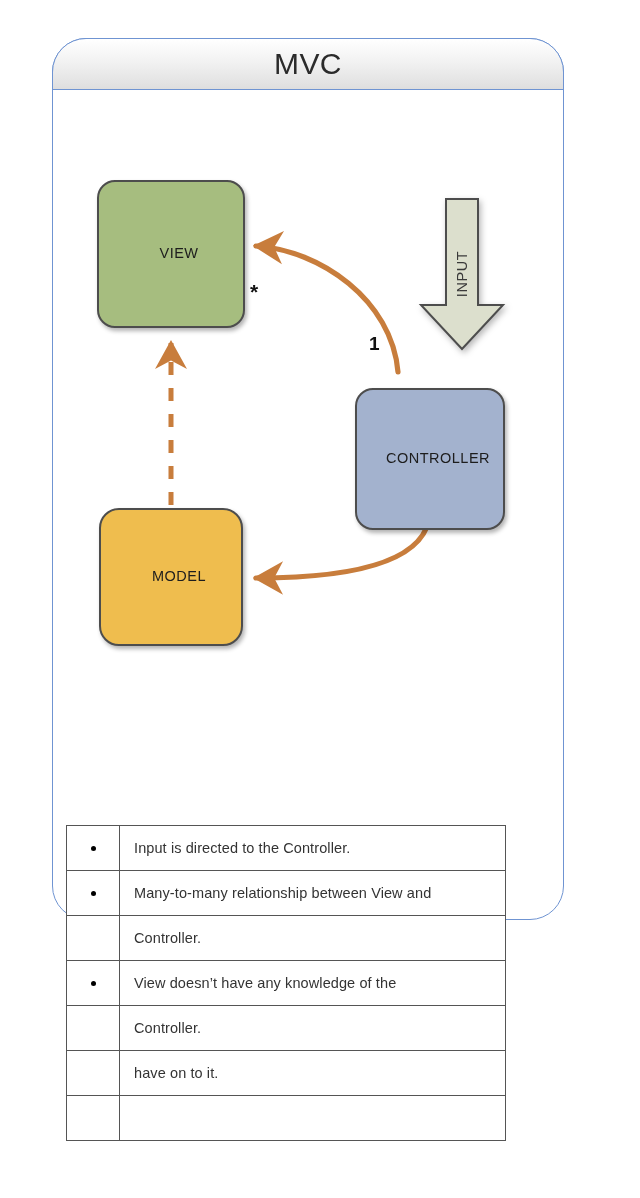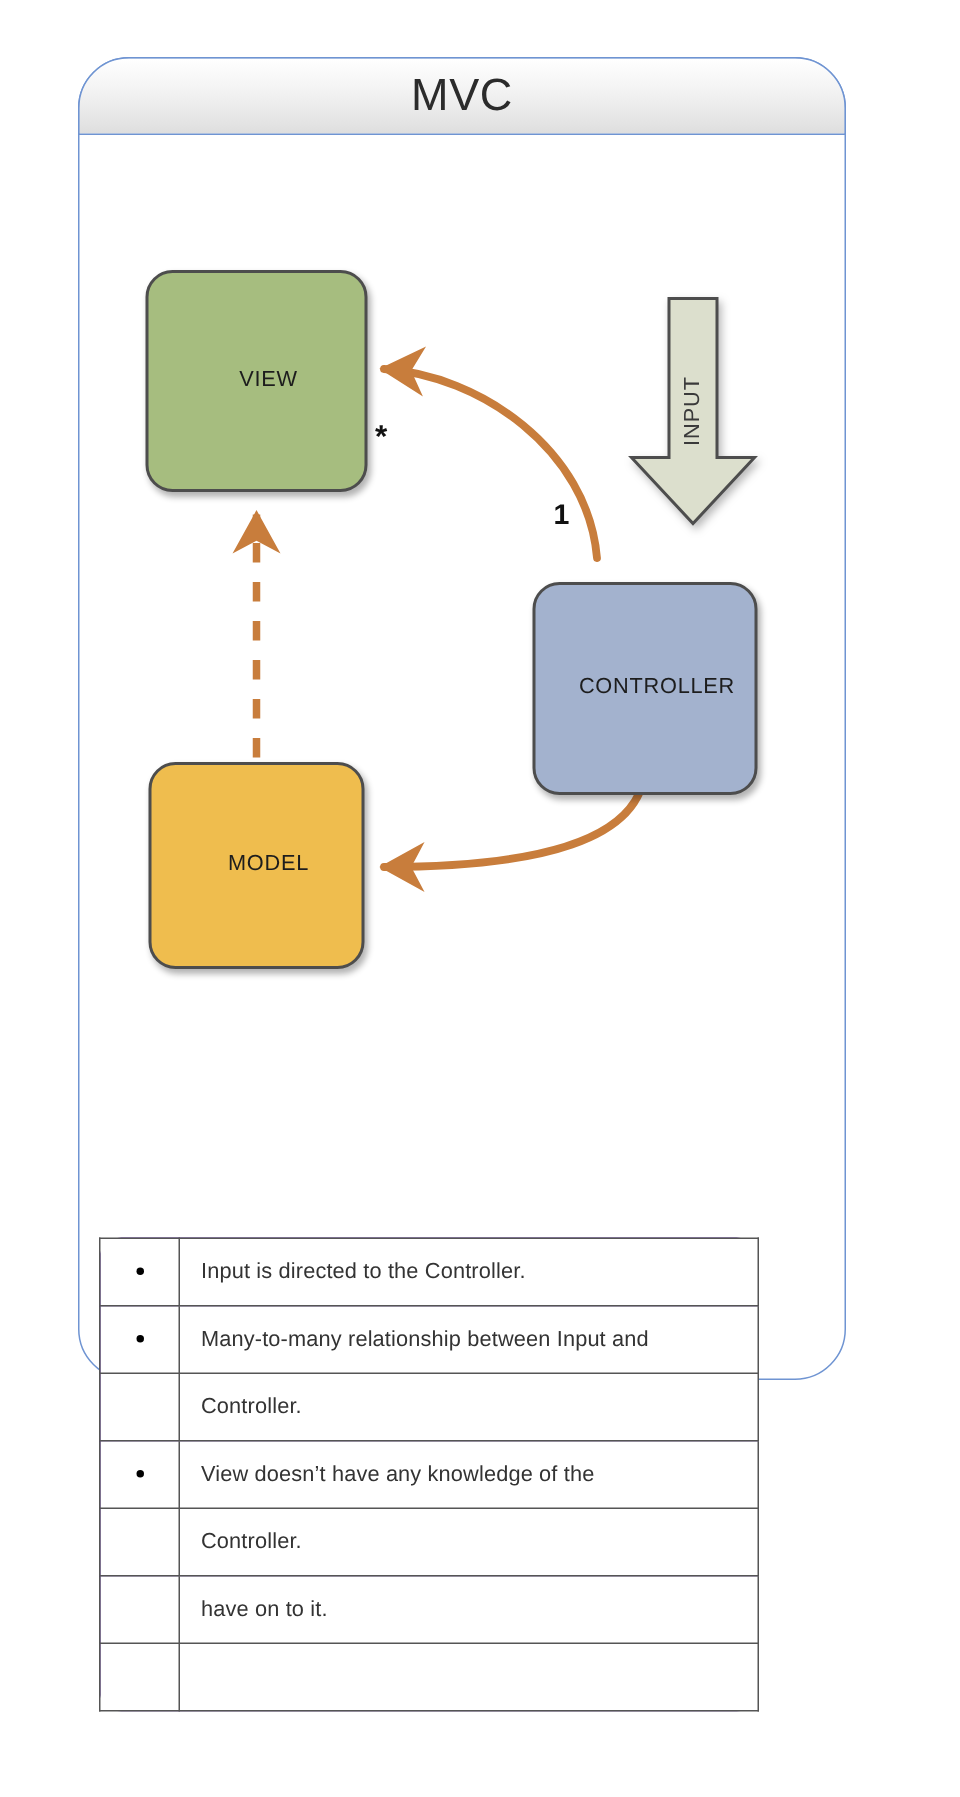--- a/index.html
+++ b/index.html
@@ -140,22 +140,21 @@
     pointer-events: none;
   }
 
   
   .notes-table {
     position: absolute;
     left: 66px;
     top: 825px;
     width: 440px;
     border-collapse: collapse;
-    background: #4c1d95;
-    border-radius: 15px;
+    background: #22c55e;
   }
   .notes-table td {
     border: 1.5px solid #555555;
     height: 44px;
     vertical-align: middle;
     padding: 0;
     background: #ffffff;
   }
   td.bullet-cell {
     width: 52px;
@@ -215,36 +214,36 @@
   </div>
 
   <div class="node" id="node-view" style="background: rgb(166, 189, 127);">
     <span class="node-label">VIEW</span>
   </div>
 
   <div class="node" id="node-controller" style="background: rgb(163, 178, 206);">
     <span class="node-label">CONTROLLER</span>
   </div>
 
-  <div class="node" id="node-model" style="background: rgb(239, 189, 78);">
+  <div class="node" id="node-model" style="background: rgb(239, 189, 78); border-radius: 20px;">
     <span class="node-label">MODEL</span>
   </div>
 
   <div class="mult" id="mult-star">*</div>
   <div class="mult" id="mult-one">1</div>
 
   <table class="notes-table">
     <tbody>
         <tr>
           <td class="bullet-cell"><span class="bullet-dot"></span></td>
           <td class="text-cell">Input is directed to the Controller.</td>
         </tr>
         <tr>
           <td class="bullet-cell"><span class="bullet-dot"></span></td>
-          <td class="text-cell">Many-to-many relationship between Input and</td>
+          <td class="text-cell">Many-to-many relationship between View and</td>
         </tr>
         <tr>
           <td class="bullet-cell"></td>
           <td class="text-cell">Controller.</td>
         </tr>
         <tr>
           <td class="bullet-cell"><span class="bullet-dot"></span></td>
           <td class="text-cell">View doesn’t have any knowledge of the</td>
         </tr>
         <tr>

